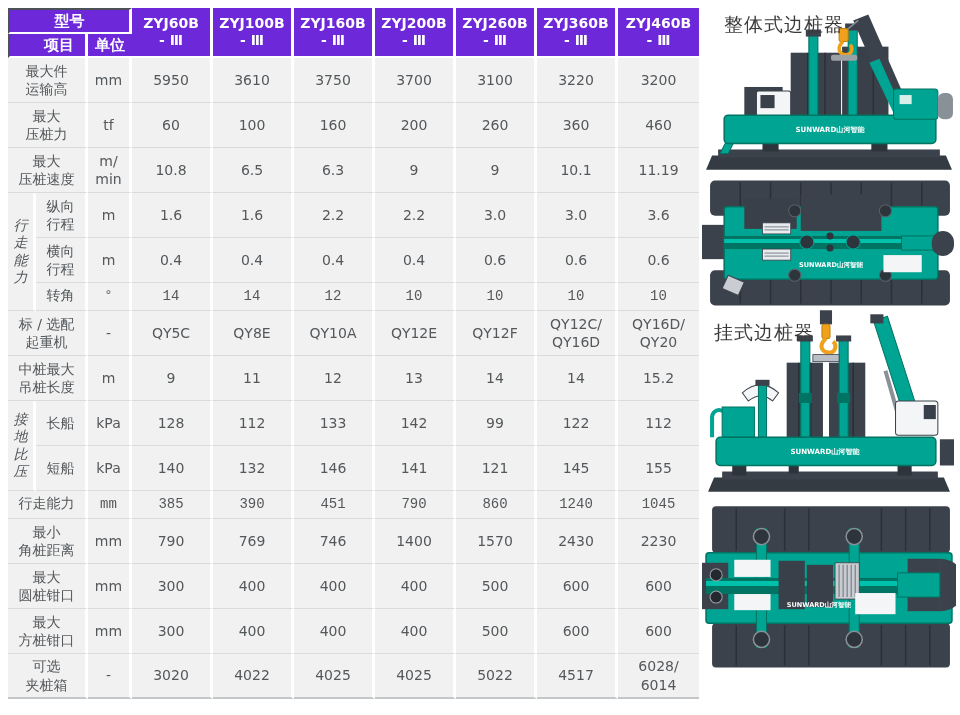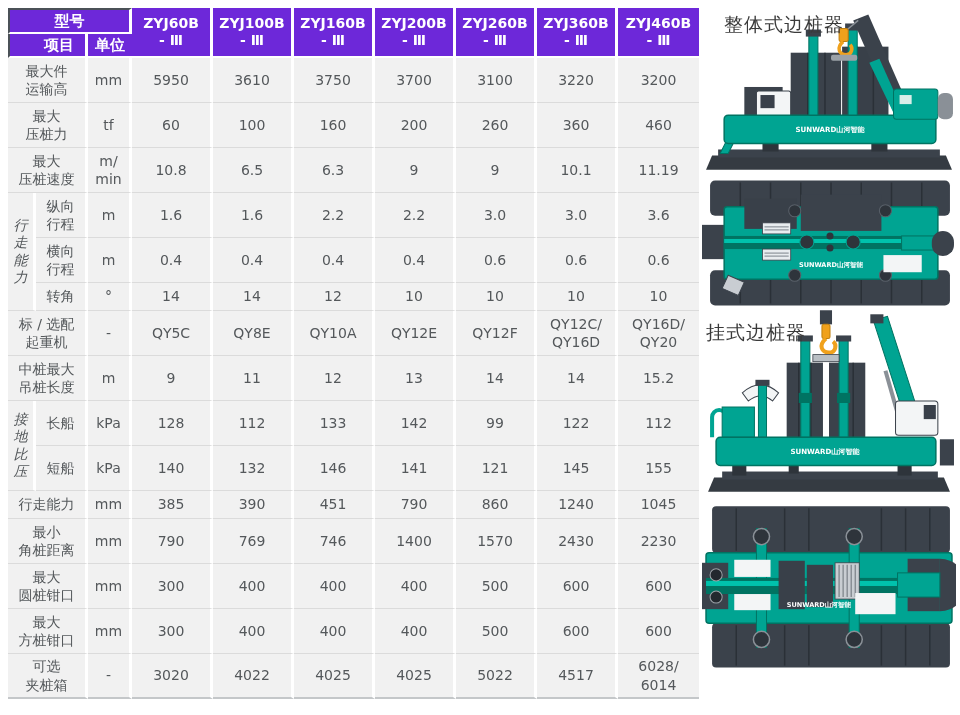--- a/index.html
+++ b/index.html
@@ -11,29 +11,29 @@
   th, td { white-space: pre-line; text-align: center; vertical-align: middle; font-weight: normal;
     padding: 2px 1px; line-height: 1.3; border-right: 3px solid #fff; border-bottom: 1px solid #dbdbdb; }
   th:last-child, td:last-child { border-right: none; }
   thead th { background: #6d28d9; color: #fff; font-weight: bold; font-size: 15px;
     border-bottom: 2px solid #fff; height: 24px; line-height: 1.2; }
   thead th.model-col { font-size: 14px; }
   thead th.corner-top { border-top: 2px solid #4B5157; border-left: 2px solid #4B5157; }
   thead th.corner-item { border-left: 2px solid #4B5157; padding-left: 24px; }
   tbody th, tbody td { background: #F1F1F1; color: #54585B; font-size: 14px; }
   tbody tr { height: 45px; }
-  tbody tr.compact { height: 28px; }
+  tbody tr.compact { height: 28px; font-family: Liberation Mono, monospace; }
   tbody tr:last-child th, tbody tr:last-child td { border-bottom: 2px solid #C4C7C9; }
   th.group-label { padding: 2px 5px; line-height: 1.25; font-style: italic; }
   .right { width: 260px; padding: 2px 2px 0 2px; overflow: hidden; text-align: center; }
   .fig { position: relative; width: 254px; }
   .fig svg { display: block; }
   .fig-label { position: absolute; font-size: 19px; color: #3A3A3A; letter-spacing: 1px; z-index: 2; }
   .fig1 .fig-label { left: 22px; top: 10px; }
-  .fig3 .fig-label { left: 4px; top: 12px; }
+  .fig3 .fig-label { left: 12px; top: 12px; }
 </style>
 </head>
 <body>
 
 <div class="page">
   <div class="left">
     <table class="spec">
       <colgroup>
         <col style="width:28px">
           <col style="width:52px">

